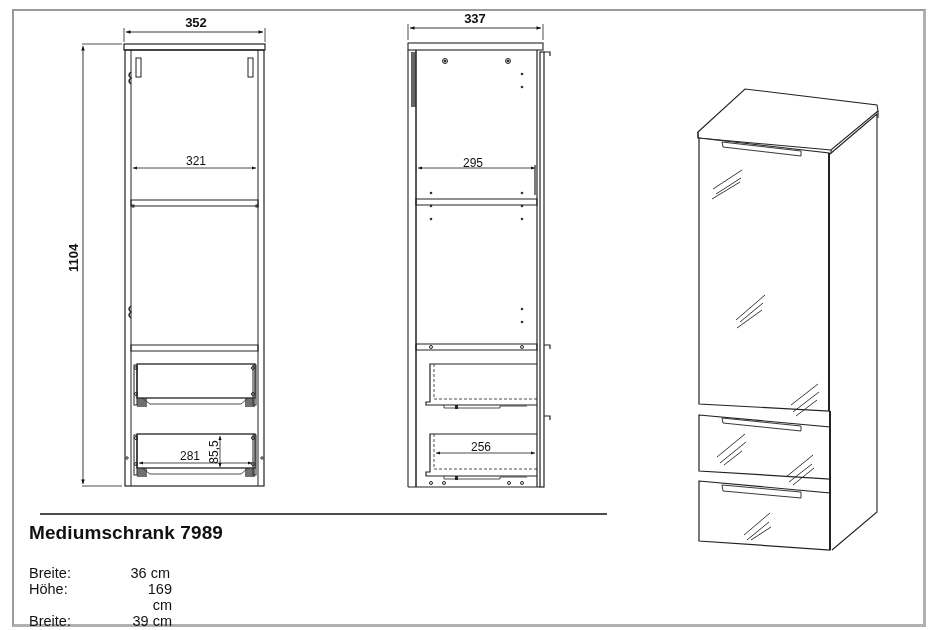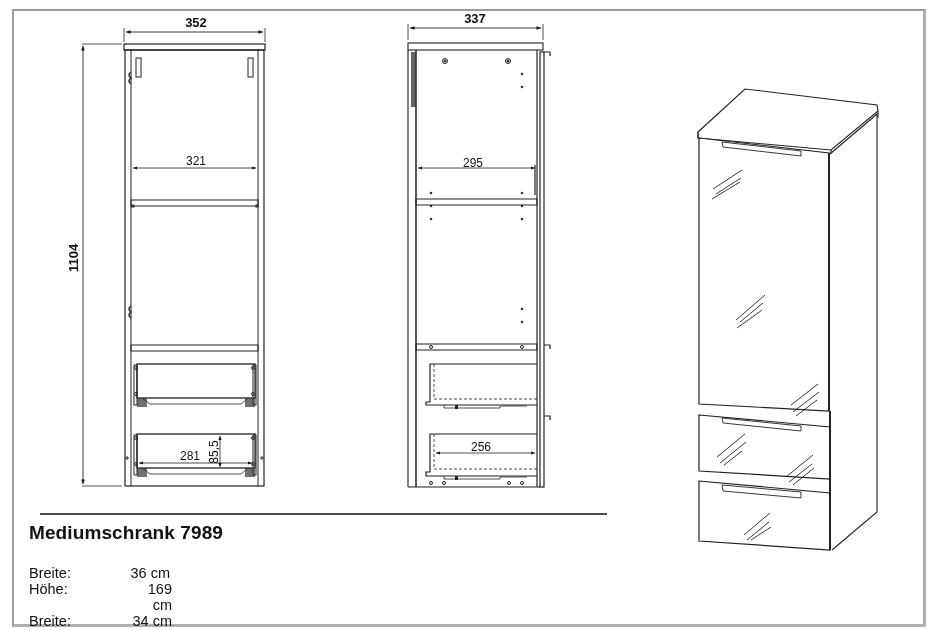--- a/index.html
+++ b/index.html
@@ -210,15 +210,15 @@
   <div class="spec-row">
     <span class="spec-label">Breite:</span>
     <span class="spec-value">36 cm</span>
   </div>
   <div class="spec-row">
     <span class="spec-label">Höhe:</span>
     <span class="spec-value">169 cm</span>
   </div>
   <div class="spec-row">
     <span class="spec-label">Breite:</span>
-    <span class="spec-value">34 cm</span>
+    <span class="spec-value">39 cm</span>
   </div>
 </div>
 
 </body></html>

